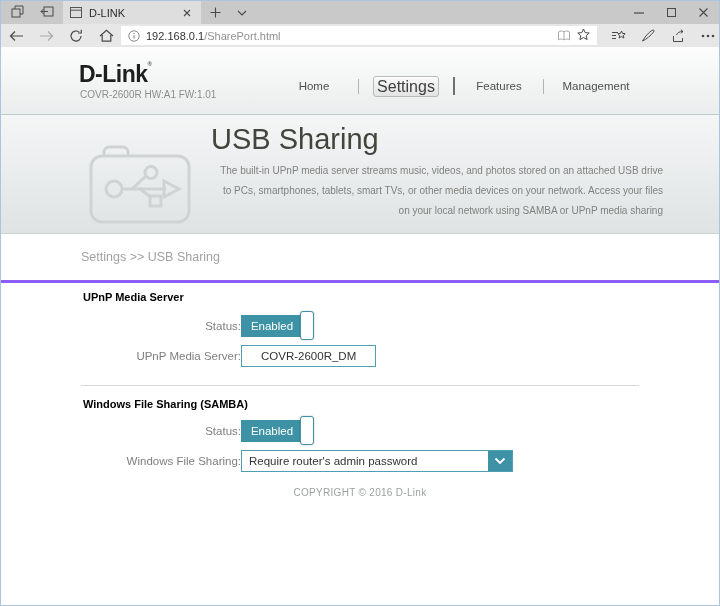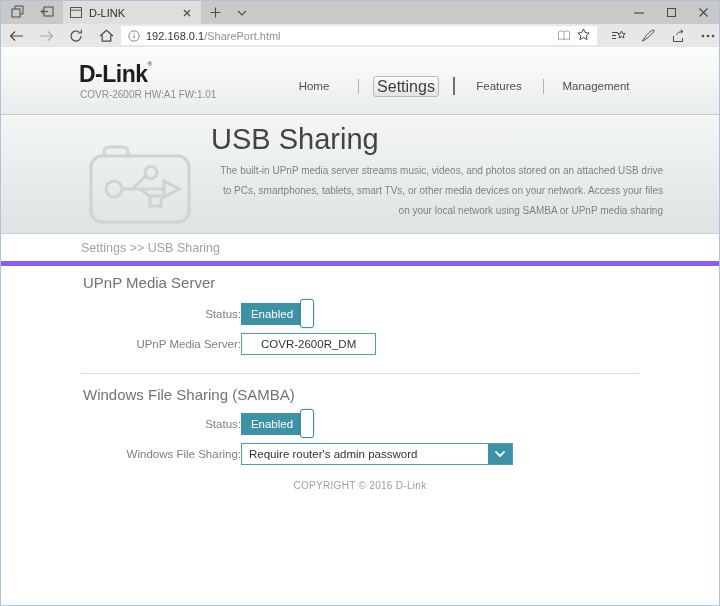--- a/index.html
+++ b/index.html
@@ -40,27 +40,27 @@
                 background:linear-gradient(#fafafa,#e3e3e3); box-shadow:inset 0 1px 0 #fff;
                 font-size:16px; color:#3f3f3f; text-align:center; line-height:19px; cursor:pointer; }
 
   
   .hero { height:119px; background:linear-gradient(180deg,#f4f6f6,#dfe3e4); border-bottom:1px solid #cdd2d2; position:relative; }
   .usb-art { position:absolute; left:85px; top:26px; }
   .hero-title { position:absolute; left:210px; top:8px; font-size:29px; font-weight:400; color:#43453d; }
   .hero-desc { position:absolute; left:210px; top:46px; width:452px; font-size:10px; line-height:20px; color:#7f837e;text-align:right; }
 
   
-  .crumbbar { height:32px; background:#fff; border-bottom:5px solid #8b5cf6; display:flex; align-items:center; position:relative; }
+  .crumbbar { height:49px; background:#fff; border-bottom:3px solid #8b5cf6; display:flex; align-items:center; position:relative; }
   .breadcrumb { margin-left:80px; font-size:12.5px; color:#a2a2a2; }
   .save-btn { position:absolute; right:77px; top:4px; width:90px; height:27px; background:#d2d2d2; border:1px solid #a2a2a2; color:#8e8e8e; font-size:12.5px; text-align:center; line-height:25px; cursor:default; }
 
   
   .content { background:#fff; }
-  .section-heading { margin:12px 0 0 82px; font-size:15px; font-weight:normal; color:#737373; }
+  .section-heading { margin:12px 0 0 82px; font-size:11px; font-weight:bold; color:#000000; }
   .form-row { display:flex; align-items:center; height:30px; margin-top:8px; }
   .form-row.tight { height:26px; margin-top:2px; }
   .form-label { width:240px; text-align:right; font-size:11.5px; color:#7e7e7e; }
   .toggle { position:relative; width:62px; height:22px; background:#3e92a5; color:#fff; font-size:11.5px;
             display:flex; align-items:center; justify-content:center; cursor:pointer; }
   .toggle-knob { position:absolute; left:59px; top:-4px; width:14px; height:29px; background:#fff;
                  border:1px solid #3e92a5; border-radius:3px; box-shadow:0 0 2px rgba(0,0,0,.25); }
   .text-input { width:135px; height:22px; border:1px solid #4f9fb2; font-size:11.5px; color:#333; padding:0 19px; font-family:inherit;text-align:right; }
   .divider { margin:16px 80px 0 80px; border-top:1px solid #d9d9d9; }
   .dropdown { width:272px; height:22px; border:1px solid #4f9fb2; background:#fff; display:flex; align-items:stretch; cursor:pointer; }

